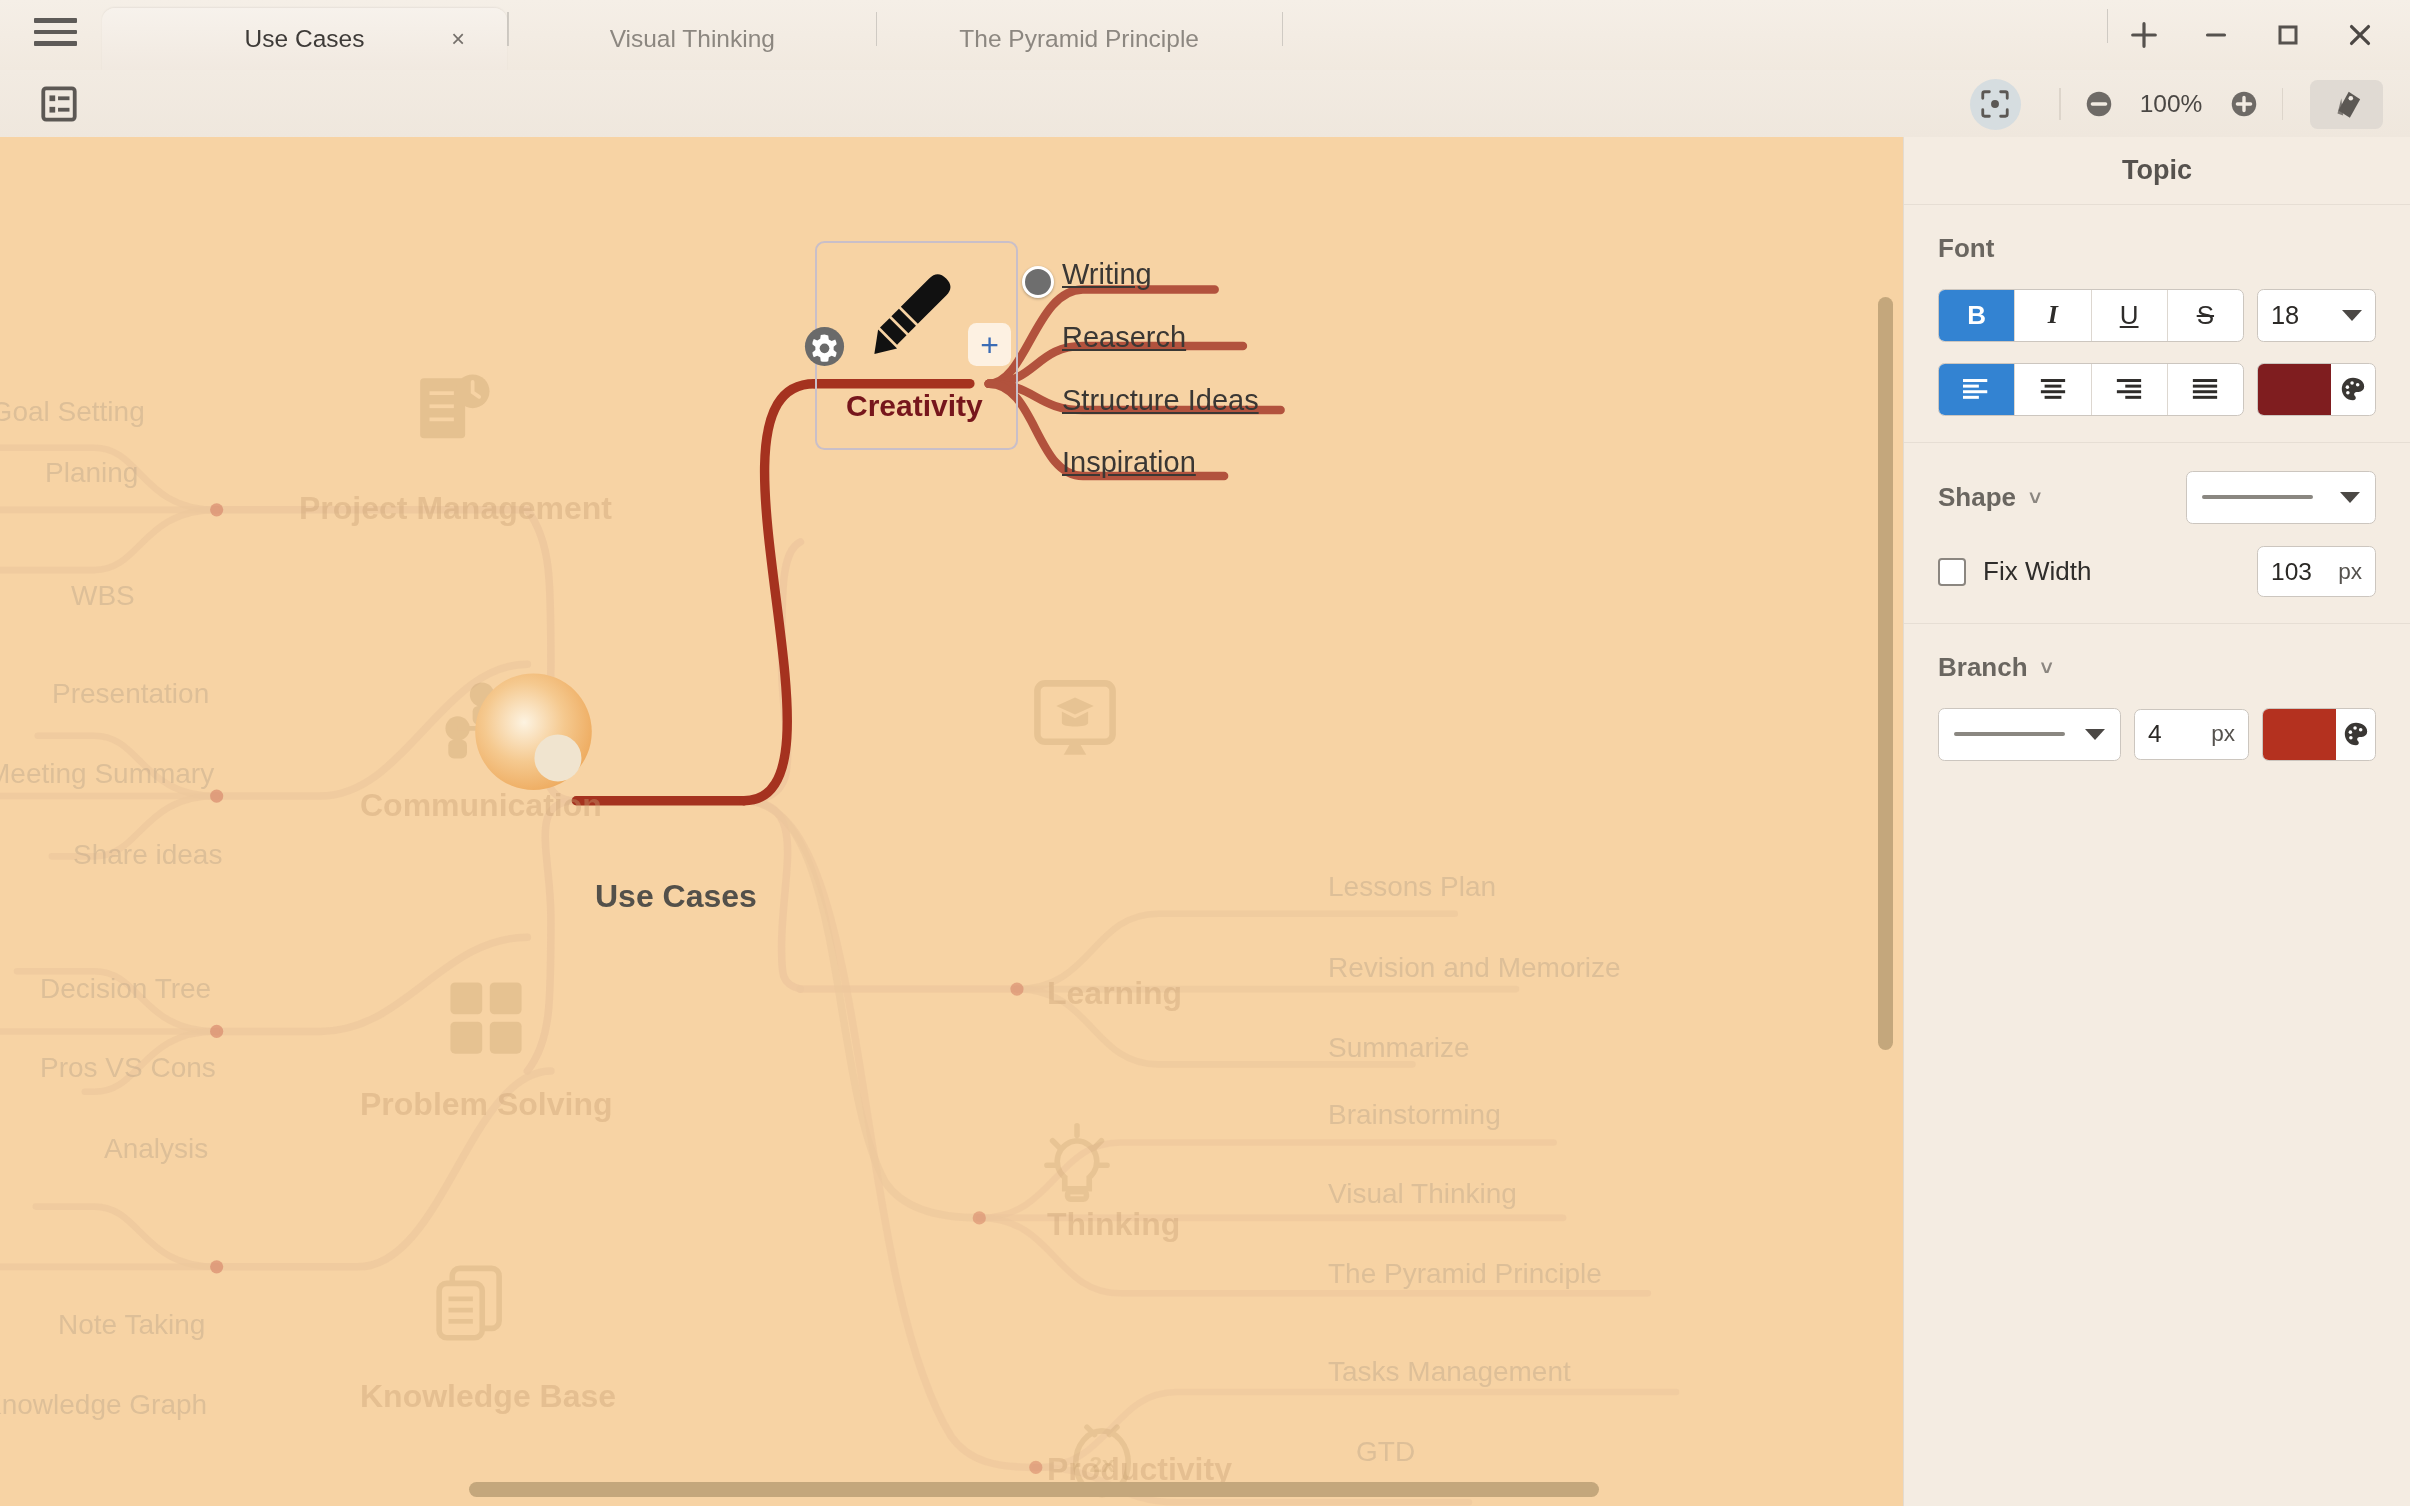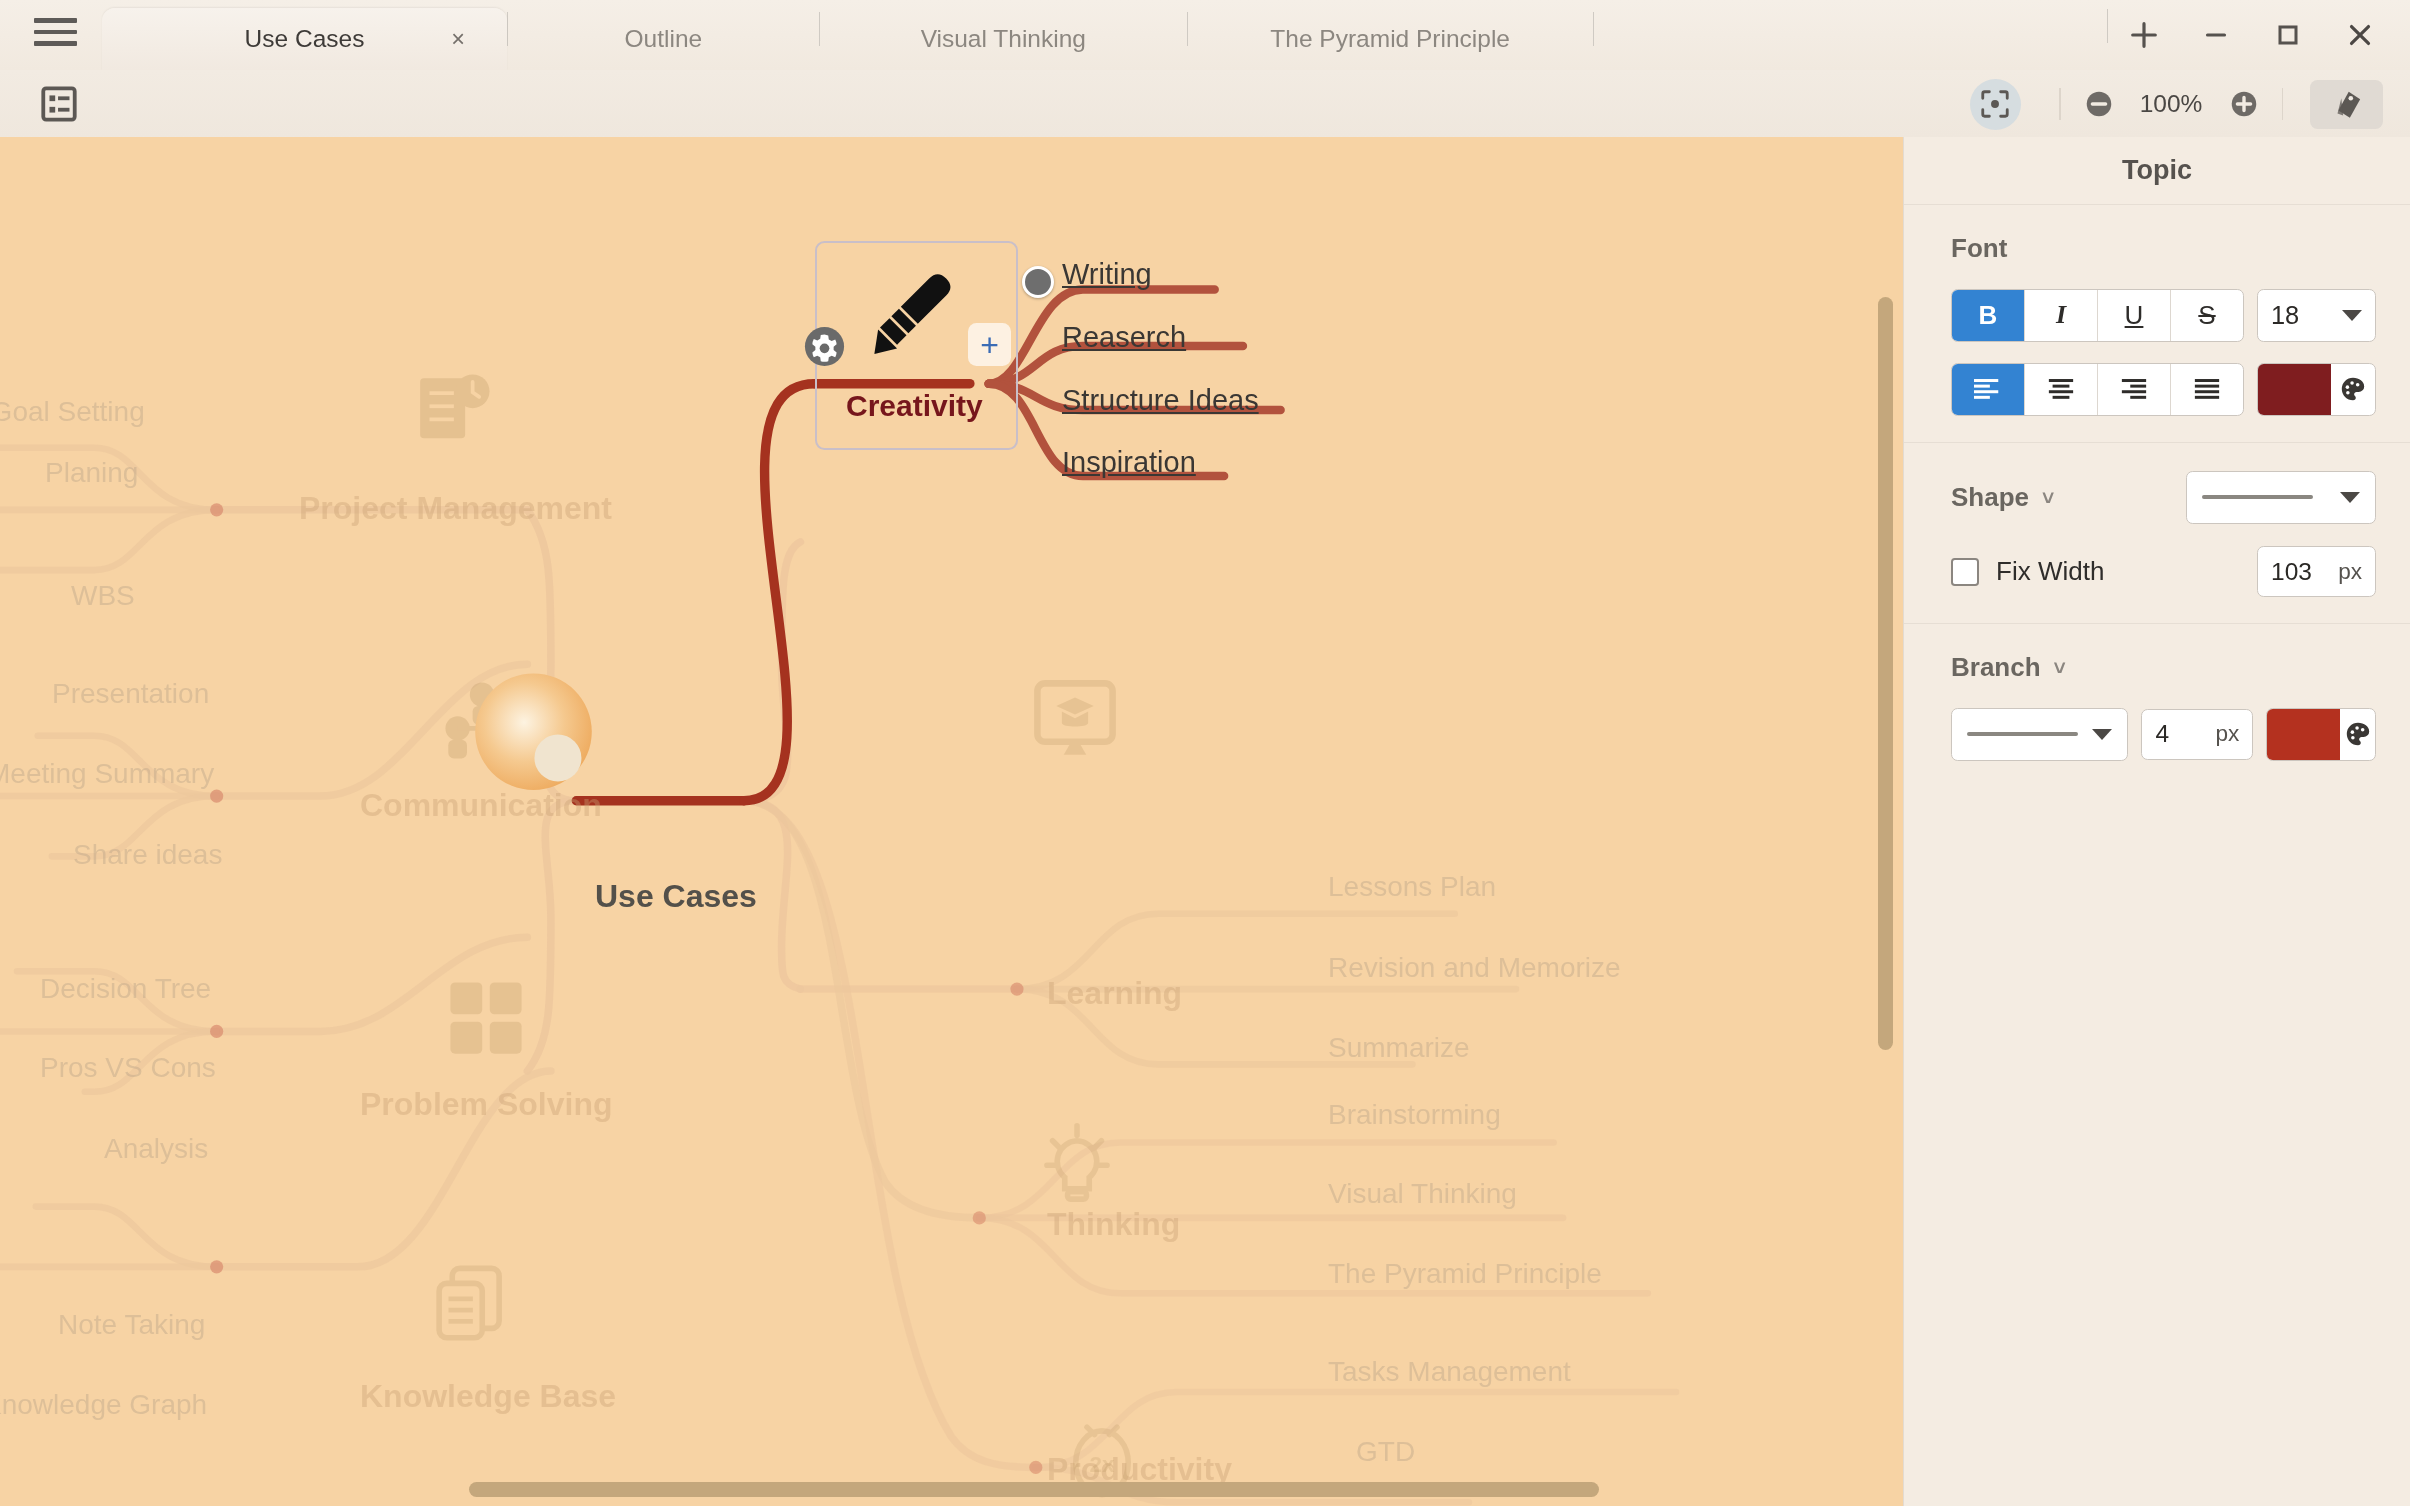--- a/index.html
+++ b/index.html
@@ -149,21 +149,21 @@
   .panel {
     position: absolute; right: 0; top: 137px; width: 507px; height: 1369px;
     background: #f4ece2;
     border-left: 0.9px solid #e3dbd1;
   }
   .panel-header {
     height: 68px; display: flex; align-items: center; justify-content: center;
     font-size: 27px; font-weight: bold; color: #56524e;
     border-bottom: 0.9px solid #e6ded4;
   }
-  .sect { padding: 28px 34px 26px 47px; border-bottom: 0.9px solid #e6ded4; }
+  .sect { padding: 28px 34px 26px 34px; border-bottom: 0.9px solid #e6ded4; }
   .sect-title {
     font-size: 26px; font-weight: bold; color: #6a6660; margin-bottom: 24.5px;
     display: flex; align-items: center; gap: 13px;
   }
   .collapse-ic { color: #8b8680; font-size: 21px; line-height: 1; }
 
   .ctl { background: #fff; border: 0.9px solid #ccc6bf; border-radius: 6.6px; }
   .select {
     height: 53px; display: flex; align-items: center; justify-content: space-between;
     padding: 0 17px; font-size: 25.4px; color: #2b2926; cursor: pointer;
@@ -222,23 +222,20 @@
       <i></i>
       <i></i>
   </div>
 
   <div class="tabstrip">
     <div class="tab active" style="min-width:405px">
       <span class="label">Use Cases</span>
       <span class="closex">×</span>
     </div>
     <div class="tabsep"></div>
-    <div class="tab" style="min-width:311px">
-      <span class="label">Outline</span>
-    </div>
     <div class="tabsep"></div>
     <div class="tab" style="min-width:367px">
       <span class="label">Visual Thinking</span>
     </div>
     <div class="tabsep"></div>
     <div class="tab" style="min-width:405px">
       <span class="label">The Pyramid Principle</span>
     </div>
     <div class="tabsep"></div>
   </div>

